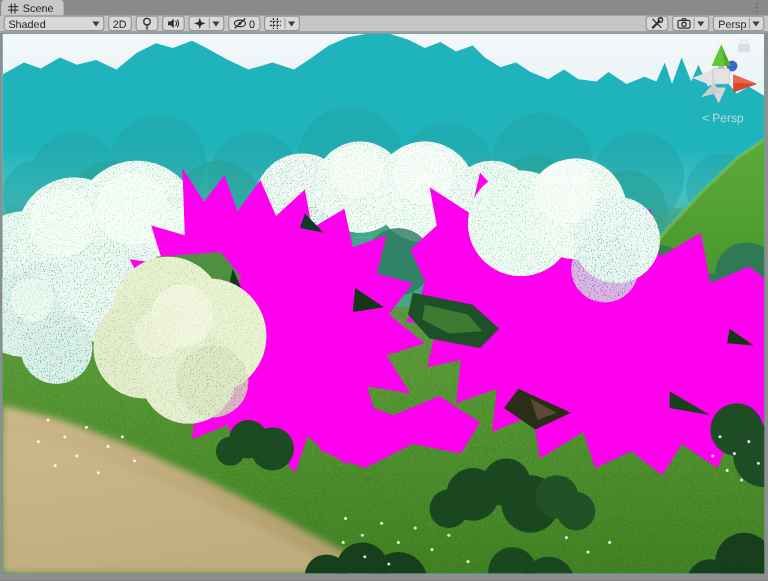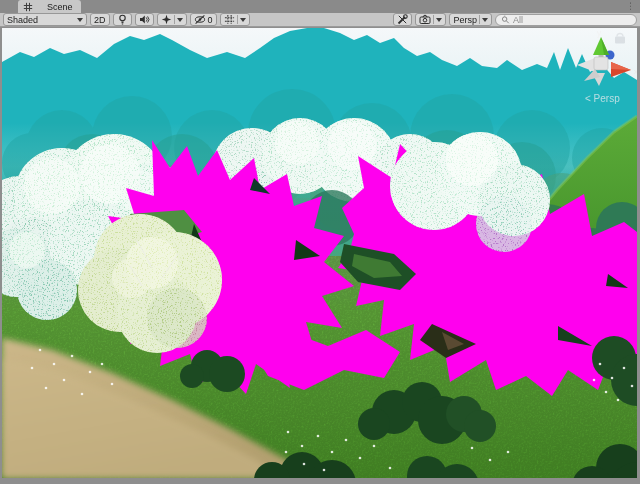--- a/index.html
+++ b/index.html
@@ -1,19 +1,19 @@
 <!DOCTYPE html>
 <html><head>
 <meta charset="utf-8">
 <style>
   html,body{margin:0;padding:0;background:#6e6e6e;}
   *{box-sizing:border-box;}
   .window{position:relative;width:640px;height:484px;background:#8e8e8e;font-family:"Liberation Sans",sans-serif;overflow:hidden;}
   .tabstrip{position:absolute;top:0;left:0;right:0;height:13px;background:#8a8a8a;display:flex;align-items:flex-end;}
-  .tab{height:13px;margin-left:18px;background:#c8c8c8;border-radius:3px 3px 0 0;display:flex;align-items:center;gap:14px;padding:0 8px 0 5px;font-size:9px;color:#1a1a1a;}
+  .tab{height:13px;margin-left:1px;background:#c8c8c8;border-radius:3px 3px 0 0;display:flex;align-items:center;gap:3px;padding:0 8px 0 5px;font-size:9px;color:#1a1a1a;}
   .kebab{margin-left:auto;margin-right:5px;color:#555;font-size:9px;line-height:9px;align-self:center;}
   .toolbar{position:absolute;top:13px;left:0;right:0;height:14px;background:#c6c6c6;border-bottom:1px solid #9a9a9a;display:flex;align-items:center;padding:0 3px;gap:3px;font-size:9px;color:#222;}
   .ctl{height:13px;background:#d8d8d8;border:1px solid #979797;border-radius:3px;display:inline-flex;align-items:center;padding:0 3px;gap:2px;color:#222;white-space:nowrap;}
   .dd-shaded{width:84px;justify-content:space-between;}
   .arrow{width:0;height:0;border-left:3px solid transparent;border-right:3px solid transparent;border-top:4px solid #3c3c3c;}
   .vsep{width:1px;height:9px;background:#a2a2a2;}
   .spacer{flex:1;}
   .search{height:12px;border-radius:7px;background:#ededed;border:1px solid #9f9f9f;width:142px;display:flex;align-items:center;padding:0 5px;gap:3px;}
   .search input{border:0;background:transparent;outline:none;font-size:9px;width:100%;color:#444;font-family:"Liberation Sans",sans-serif;padding:0;}
   .search input::placeholder{color:#8d8d8d;}
@@ -94,28 +94,20 @@
         <circle cx="6" cy="6.2" r="1.8" stroke="#2e2e2e" stroke-width="1" fill="none"></circle>
         <path d="M4,3 L5,1.4 H7 L8,3" stroke="#2e2e2e" stroke-width="1" fill="none"></path>
       </svg>
       <span class="vsep"></span>
       <span class="arrow"></span>
     </div>
     <div class="ctl">
       <span>Persp</span>
       <span class="vsep"></span>
       <span class="arrow"></span>
-    </div>
-    <div class="search">
-      <svg class="icon" width="10" height="10" viewBox="0 0 11 11">
-        <circle cx="4.4" cy="4.4" r="2.7" stroke="#7d7d7d" stroke-width="1.1" fill="none"></circle>
-        <line x1="6.5" y1="6.5" x2="9.4" y2="9.4" stroke="#7d7d7d" stroke-width="1.1"></line>
-        <path d="M8,2 l3,0 l-1.5,2 z" fill="#7d7d7d" transform="translate(-1.2,-1) scale(0.6)"></path>
-      </svg>
-      <input type="text" placeholder="All" style="">
     </div>
   </div>
 
   <div class="scene">
     <svg viewBox="0 0 635 450" preserveAspectRatio="none">
       <defs>
         <linearGradient id="sky" x1="0" y1="0" x2="0" y2="1">
           <stop offset="0" stop-color="#f5f8fa"></stop>
             <stop offset="0.35" stop-color="#e6f2f4"></stop>
             <stop offset="1" stop-color="#c8ebee"></stop>

